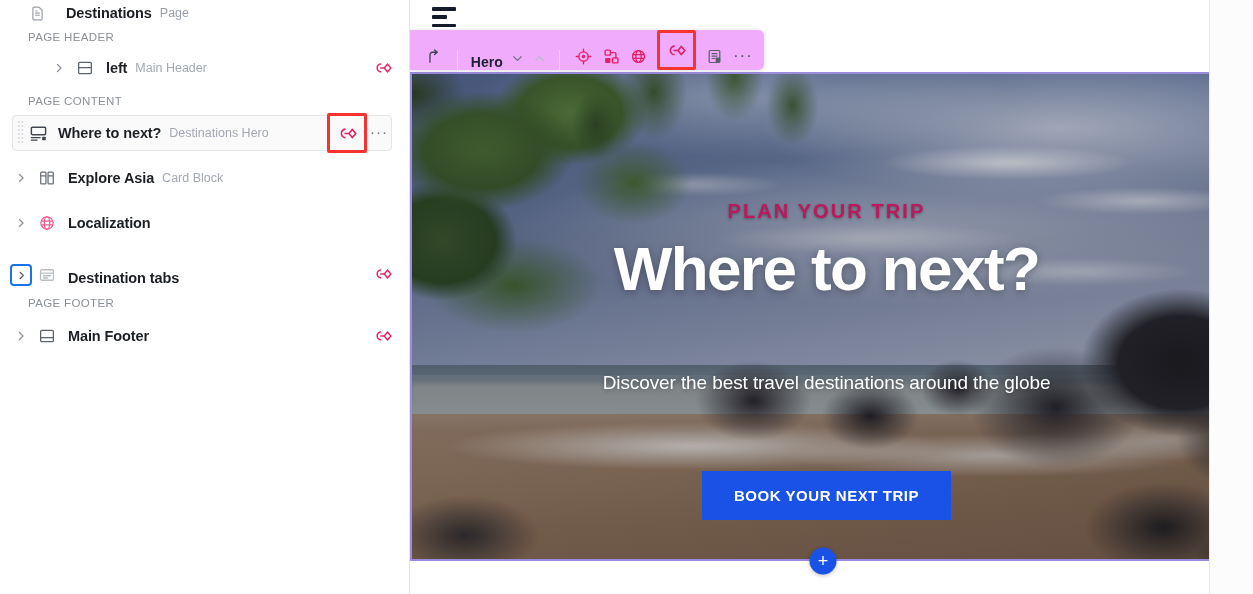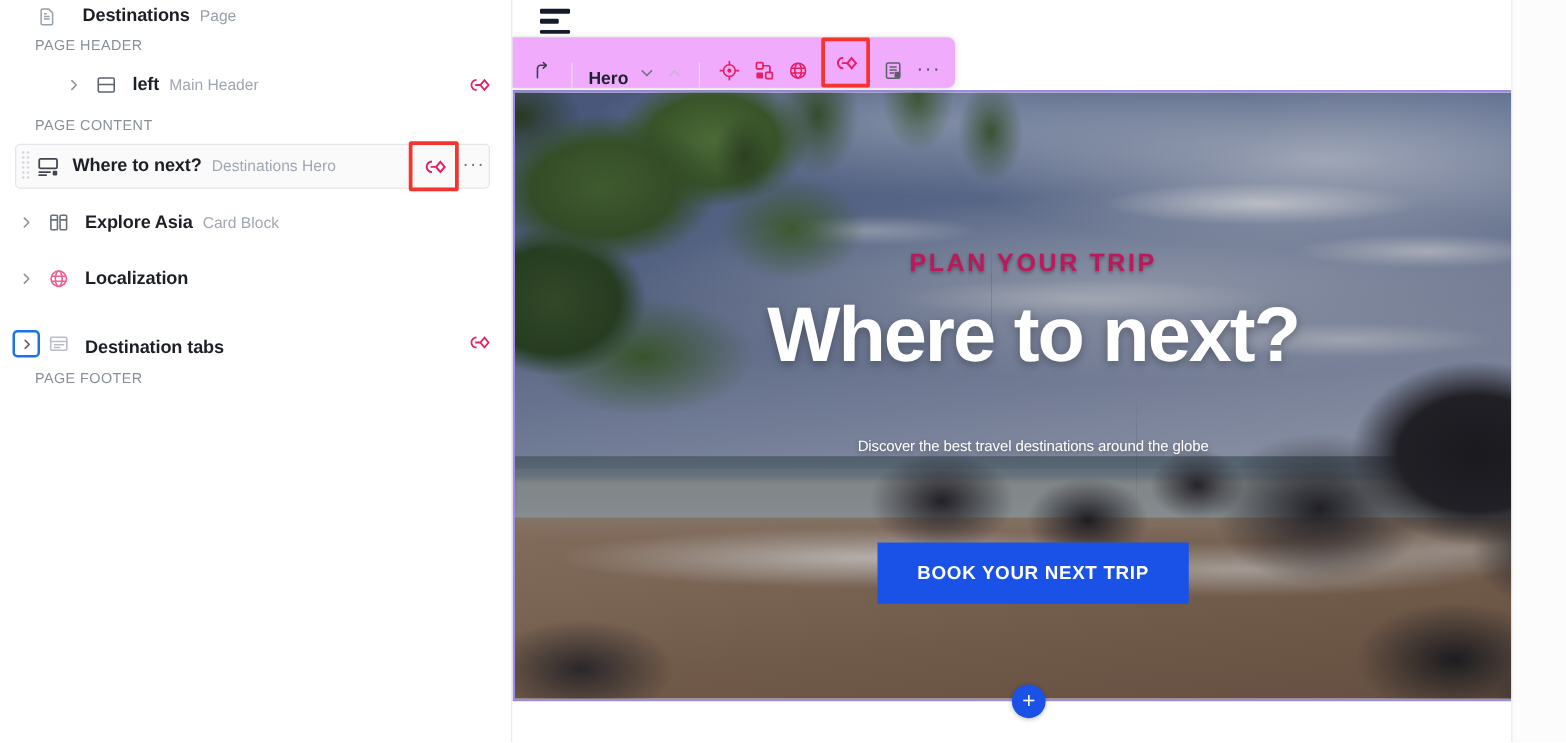--- a/index.html
+++ b/index.html
@@ -356,23 +356,23 @@
     color: #ffffff;
     font-size: 62px;
     font-weight: 700;
     letter-spacing: -1.6px;
     line-height: 1.04;
     margin-top: 14px;
     text-shadow: 0 2px 8px rgba(0,0,0,0.3);
   }
   .hero-sub {
     color: #ffffff;
-    font-size: 12px;
+    font-size: 19px;
     font-weight: 400;
-    margin-top: 7px;
+    margin-top: 29px;
     letter-spacing: -0.1px;
     text-shadow: 0 1px 4px rgba(0,0,0,0.35);
   }
   .hero-cta {
     margin-top: 58px;
     background: #1a52e8;
     color: #ffffff;
     font-size: 15px;
     font-weight: 700;
     letter-spacing: 0.55px;
@@ -551,20 +551,42 @@
         <svg width="20" height="16" viewBox="0 0 28 20" fill="none" stroke="#e61e64" stroke-width="2">
           <path d="M11.5 4.2A5.2 5.2 0 1 0 11.5 15.6"></path>
           <path d="M10 10h5.5"></path>
           <path d="M20.4 4.6l4.6 5.4-4.6 5.4-4.6-5.4z"></path>
         </svg>
       </span>
     </div>
 
     <div class="section-label" style="margin-top:6px;">PAGE FOOTER</div>
 
+    <div class="tree-row" style="margin-top:4px;">
+      <span class="chev">
+        <svg width="12" height="12" viewBox="0 0 24 24" fill="none" stroke="currentColor" stroke-width="2.6" stroke-linecap="round" stroke-linejoin="round">
+            <path d="M9 5l7 7-7 7"></path>
+          </svg>
+      </span>
+      <span class="tree-icon">
+        <svg width="18" height="18" viewBox="0 0 24 24" fill="none" stroke="#5d636c" stroke-width="1.7">
+          <rect x="3.5" y="4.5" width="17" height="15" rx="1.6"></rect>
+          <path d="M3.5 14.2h17"></path>
+        </svg>
+      </span>
+      <span class="tree-title">Main Footer</span>
+      <span class="tree-spacer"></span>
+      <span class="link-icon">
+        <svg width="20" height="16" viewBox="0 0 28 20" fill="none" stroke="#e61e64" stroke-width="2">
+          <path d="M11.5 4.2A5.2 5.2 0 1 0 11.5 15.6"></path>
+          <path d="M10 10h5.5"></path>
+          <path d="M20.4 4.6l4.6 5.4-4.6 5.4-4.6-5.4z"></path>
+        </svg>
+      </span>
+    </div>
 
   </aside>
 
   <section class="main">
 
     <div class="hamburger">
       <i></i>
       <i></i>
       <i></i>
     </div>

